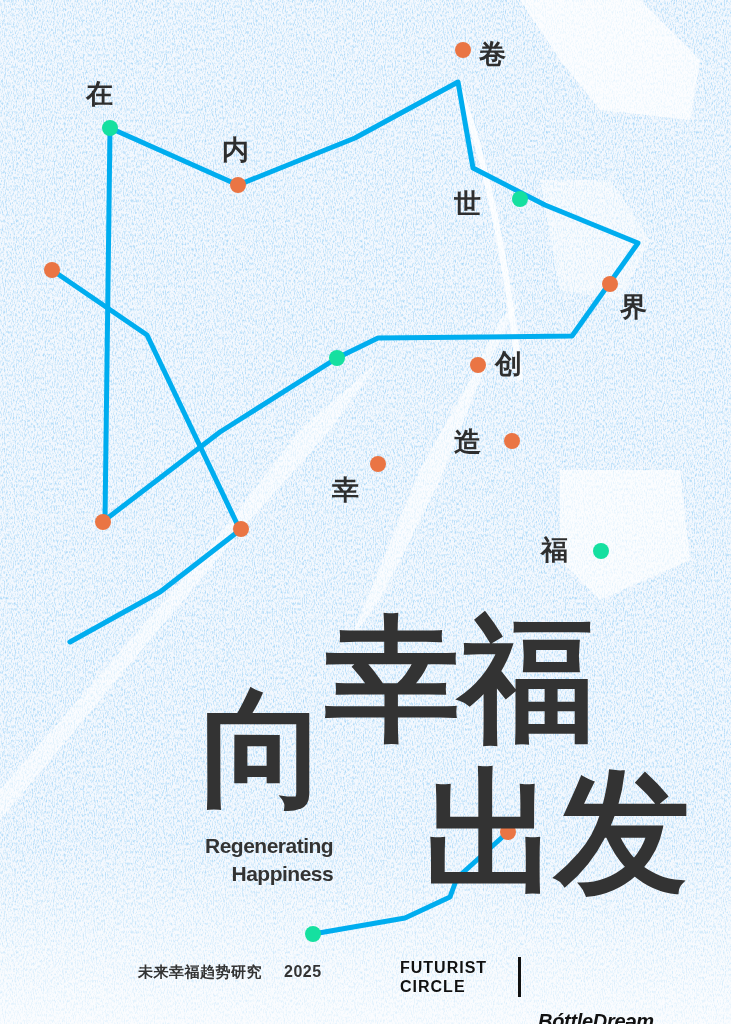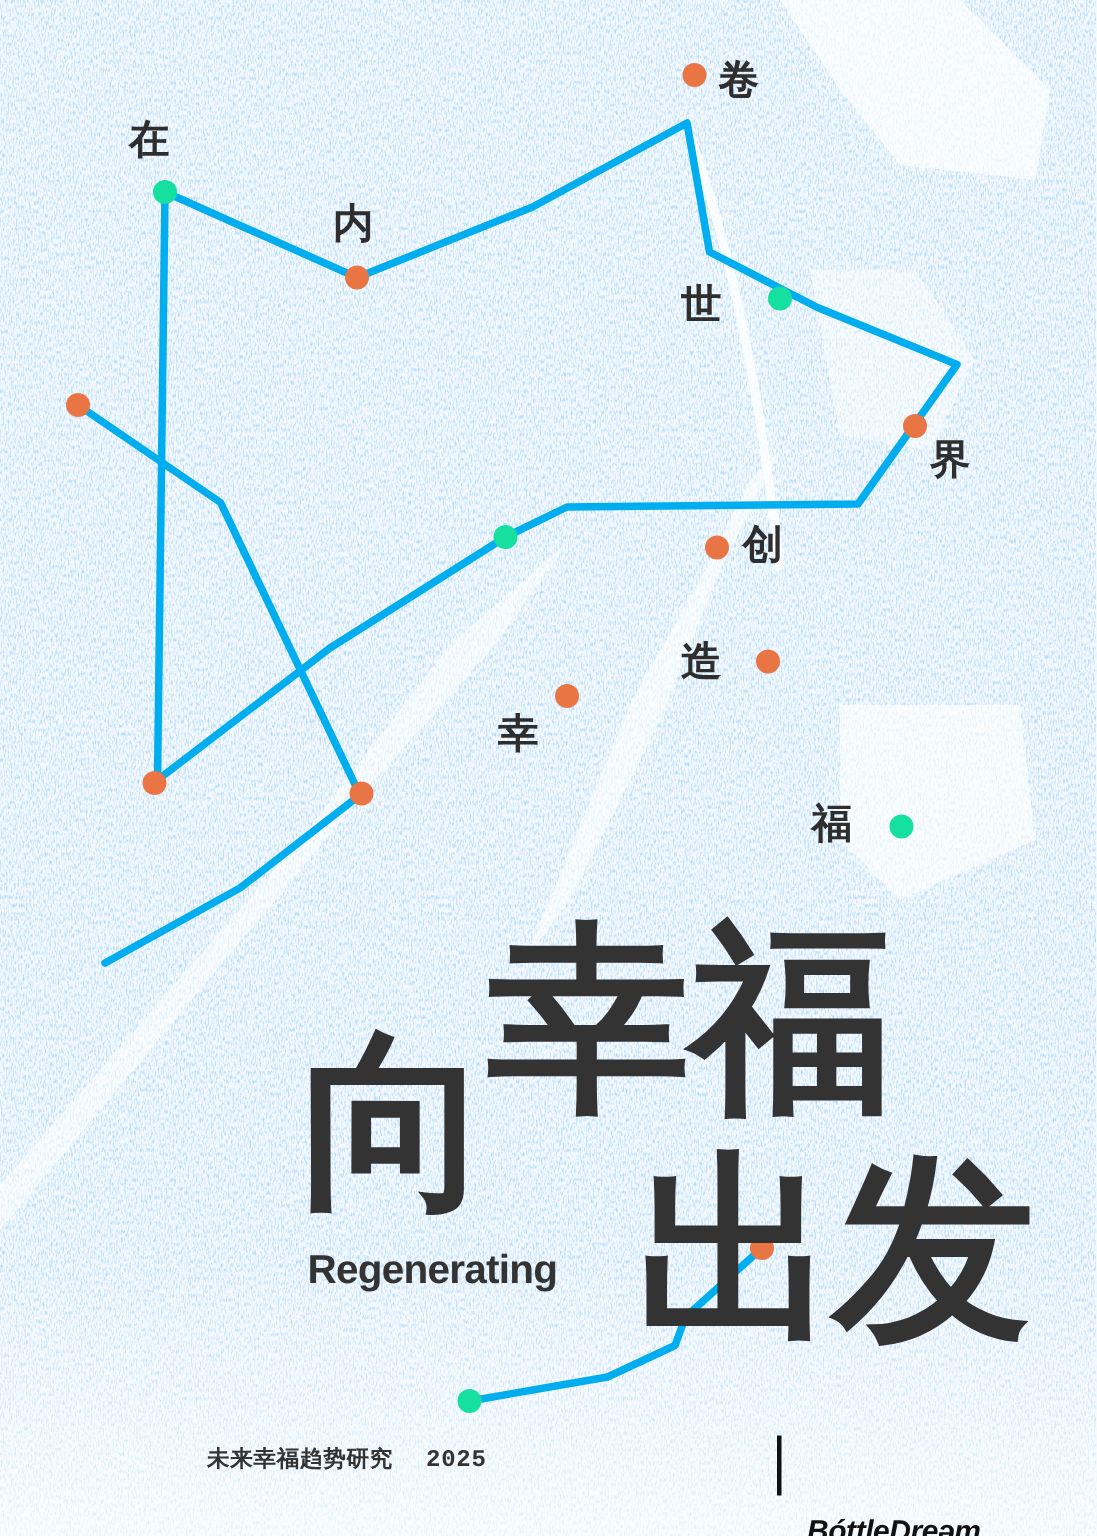--- a/index.html
+++ b/index.html
@@ -15,27 +15,27 @@
     position: absolute; font-weight: 700; color: #2e2e2e;
     font-size: 27px; line-height: 1; letter-spacing: 0;
   }
   .title-cn {
     position: absolute; font-weight: 800; color: #333333; line-height: 1;
     font-family: "DejaVu Sans", sans-serif;
   }
   .subtitle-en {
     position: absolute; left: 205px; top: 832px;
     font-family: "Liberation Sans", sans-serif; font-weight: 700;
-    font-size: 27px; line-height: 28px; color: #333333; letter-spacing: -0.5px; text-align: right;
+    font-size: 21px; line-height: 28px; color: #333333; letter-spacing: -0.5px; text-align: right;
   }
   .footer-left {
     position: absolute; left: 138px; top: 963px;
     font-size: 15px; font-weight: 700; color: #333; letter-spacing: 0.5px;
   }
-  .footer-left .year { margin-left: 22px; font-family: Liberation Mono, monospace; font-size: 16px; }
+  .footer-left .year { margin-left: 22px; font-family: Liberation Sans, sans-serif; font-size: 16px; }
   .futurist {
     position: absolute; left: 400px; top: 958px;
     font-family: "Liberation Sans", sans-serif; font-weight: 700;
     font-size: 16px; line-height: 19px; color: #111; letter-spacing: 1px;
   }
   .divider { position: absolute; left: 518px; top: 957px; width: 3px; height: 40px; background: #111; }
   .bottledream {
     position: absolute; left: 538px; top: 962px;
     font-family: "Liberation Sans", sans-serif; font-weight: 700; font-style: italic;
     font-size: 20px; color: #111; letter-spacing: -0.3px; margin-top: 48px;
@@ -106,22 +106,27 @@
   <span class="label" style="left:541px;top:536px;">福</span>
 
   <span class="title-cn" style="left:200px;top:685px;font-size:128px;">向</span>
   <span class="title-cn" style="left:325px;top:612px;font-size:135px;">幸</span>
   <span class="title-cn" style="left:460px;top:612px;font-size:135px;">福</span>
   <span class="title-cn" style="left:424px;top:765px;font-size:135px;">出</span>
   <span class="title-cn" style="left:555px;top:765px;font-size:135px;">发</span>
 
   <div class="subtitle-en">
     <div>Regenerating</div>
+    <div>Happiness</div>
   </div>
 
   <div class="footer-left">
     <span>未来幸福趋势研究</span><span class="year">2025</span>
   </div>
 
+  <div class="futurist">
+    <div>FUTURIST</div>
+    <div>CIRCLE</div>
+  </div>
   <div class="divider"></div>
   <div class="bottledream">BóttleDreəm</div>
 
 </div>
 
 </body></html>

